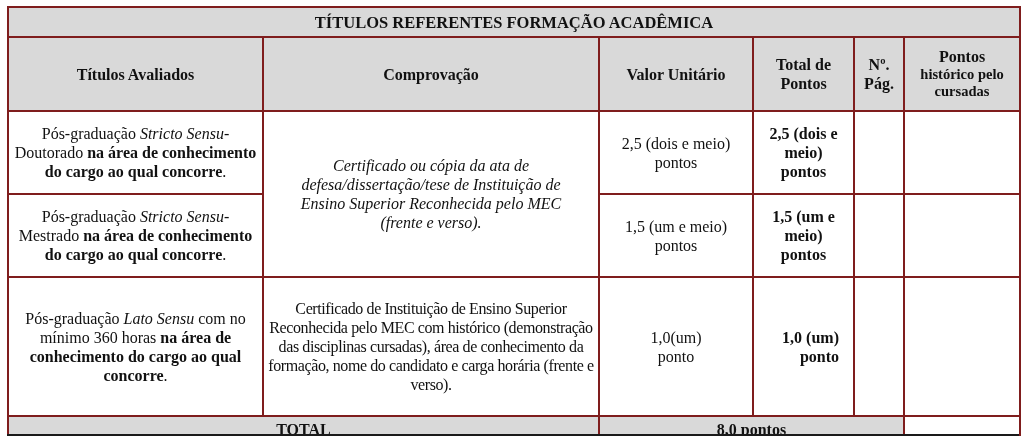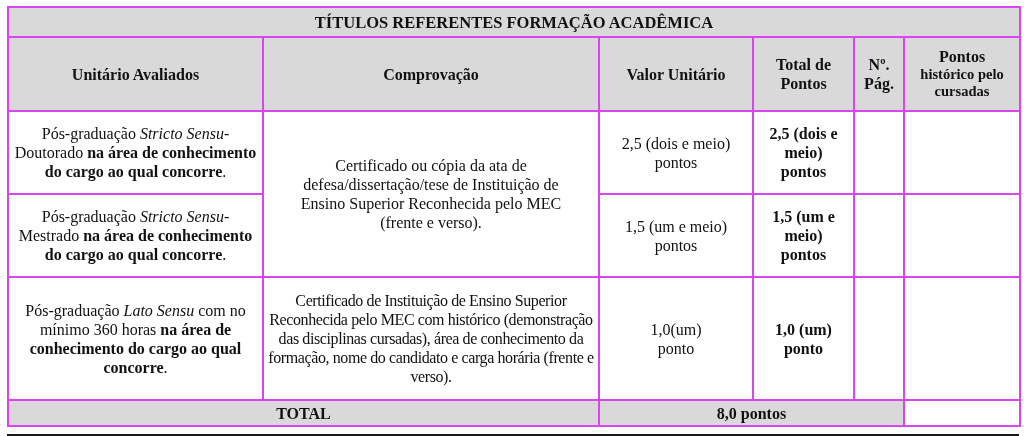--- a/index.html
+++ b/index.html
@@ -1,20 +1,20 @@
 <!DOCTYPE html>
 <html><head>
 <meta charset="utf-8">
 <style>
   html, body { margin: 0; padding: 0; background: #ffffff; }
   body { width: 1024px; height: 436px; overflow: hidden; position: relative;
          font-family: "Liberation Serif", "DejaVu Serif", serif; color: #111; }
   table { position: absolute; left: 7px; top: 6px; border-collapse: collapse;
           table-layout: fixed; width: 1012px; }
-  td, th { border: 2px solid #d946ef; text-align: center; vertical-align: middle;
+  td, th { border: 2px solid #7f1d1d; text-align: center; vertical-align: middle;
            padding: 0 3px; font-size: 16px; line-height: 19px; }
   .gray { background: #d9d9d9; }
   th { font-weight: bold; }
   .title-cell { height: 28px; font-size: 16.5px; }
   .head-row th { height: 72px; }
   .head-row th.small { font-size: 14.5px; line-height: 17px; }
   .row-a td { height: 81px; }
   .row-c td { height: 121px; }
   .total-row td { height: 24px; font-weight: bold; }
   .b { font-weight: bold; }
@@ -31,21 +31,21 @@
     <col style="width:154px">
     <col style="width:101px">
     <col style="width:50px">
     <col style="width:116px">
   </colgroup>
   <tbody>
       <tr>
     <th colspan="6" class="gray title-cell">TÍTULOS REFERENTES FORMAÇÃO ACADÊMICA</th>
   </tr>
   <tr class="head-row">
-    <th class="gray">Unitário Avaliados</th>
+    <th class="gray">Títulos Avaliados</th>
     <th class="gray">Comprovação</th>
     <th class="gray">Valor Unitário</th>
     <th class="gray">
       <span>Total de</span><br>
       <span>Pontos</span>
     </th>
     <th class="gray">
       <span>Nº.</span><br>
       <span>Pág.</span>
     </th>
@@ -53,21 +53,21 @@
       <span style="font-size:16px">Pontos</span><br>
       <span>histórico pelo</span><br>
       <span>cursadas</span>
     </th>
   </tr>
 
   <tr class="row-a">
     <td>
       <span>Pós-graduação </span><span class="i">Stricto Sensu</span><span>- Doutorado </span><span class="b">na área de conhecimento do cargo ao qual concorre</span><span>.</span>
     </td>
-    <td rowspan="2" style="padding:0 20px;">Certificado ou cópia da ata de defesa/dissertação/tese de Instituição de Ensino Superior Reconhecida pelo MEC (frente e verso).</td>
+    <td rowspan="2" style="padding:0 20px;font-style:italic;">Certificado ou cópia da ata de defesa/dissertação/tese de Instituição de Ensino Superior Reconhecida pelo MEC (frente e verso).</td>
     <td style="padding:0 14px;">2,5 (dois e meio) pontos</td>
     <td class="b" style="padding:0 8px;">2,5 (dois e meio) pontos</td>
     <td></td>
     <td></td>
   </tr>
 
   <tr class="row-a">
     <td>
       <span>Pós-graduação </span><span class="i">Stricto Sensu</span><span>- Mestrado </span><span class="b">na área de conhecimento do cargo ao qual concorre</span><span>.</span>
     </td>
@@ -75,22 +75,22 @@
     <td class="b" style="padding:0 12px;">1,5 (um e meio) pontos</td>
     <td></td>
     <td></td>
   </tr>
 
   <tr class="row-c">
     <td>
       <span>Pós-graduação </span><span class="i">Lato Sensu</span><span> com no mínimo 360 horas </span><span class="b">na área de conhecimento do cargo ao qual concorre</span><span>.</span>
     </td>
     <td class="cond">Certificado de Instituição de Ensino Superior Reconhecida pelo MEC com histórico (demonstração das disciplinas cursadas), área de conhecimento da formação, nome do candidato e carga horária (frente e verso).</td>
-    <td style="padding:0 40px;">1,0(um) ponto</td>
-    <td class="b" style="padding:0 14px;">1,0 (um) ponto</td>
+    <td style="padding:8px 40px;">1,0(um) ponto</td>
+    <td class="b" style="padding:0 14px;text-align:right;">1,0 (um) ponto</td>
     <td></td>
     <td></td>
   </tr>
 
   <tr class="total-row">
     <td colspan="2" class="gray">TOTAL</td>
     <td colspan="3" class="gray">8,0 pontos</td>
     <td></td>
   </tr>
 </tbody>

